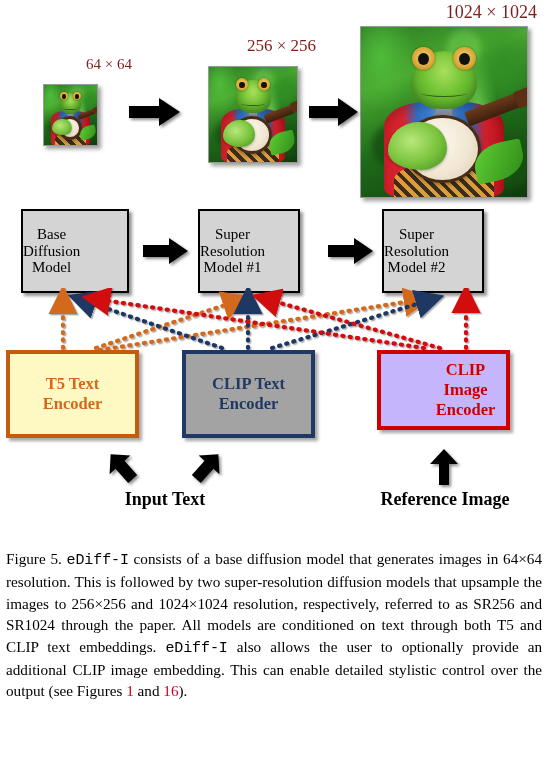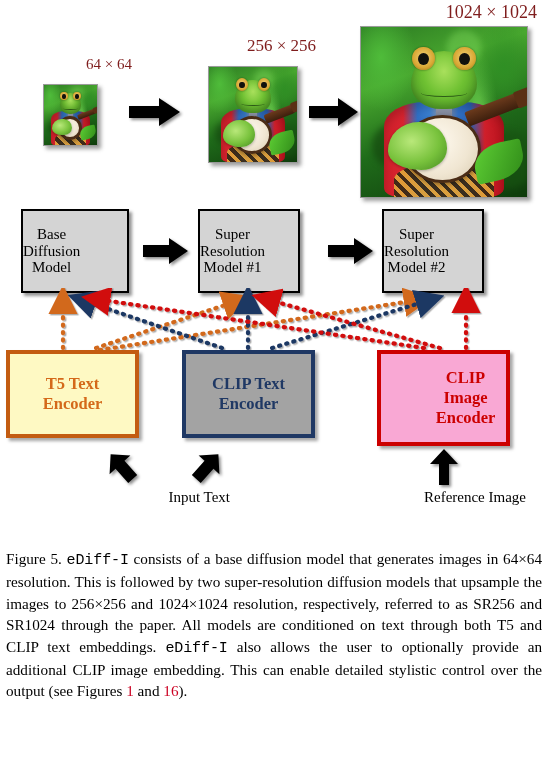--- a/index.html
+++ b/index.html
@@ -158,22 +158,22 @@
   .enc-box {
     position:absolute;
     display:flex; align-items:center; justify-content:center;
     text-align:center;
     font-family:"Liberation Serif", serif;
     font-weight:bold; font-size:16.5px; line-height:1.2;
     box-shadow: 3px 3px 3px rgba(0,0,0,.35);
   }
 
   .bottom-label {
-    position:absolute; text-align:right; white-space:nowrap;
-    font-family:"Liberation Serif", serif; font-size:15px; color:#000;
+    position:absolute; text-align:center; white-space:nowrap;
+    font-family:"Liberation Serif", serif; font-size:18px; color:#000;font-weight:bold;
   }
 
   
   #caption {
     position:absolute;
     left:6px; top:548px; width:536px;
     font-family:"Liberation Serif", serif;
     font-size:15.2px;
     line-height:21.4px;
     text-align: justify;
@@ -356,22 +356,22 @@
   </div>
 
   <div class="enc-box" style="left:182px; top:350px; width:133px; height:88px;
               background:#a3a3a3; border:4px solid #1f3864; color:#1f3864;">
     <div>
       <div>CLIP Text</div>
       <div>Encoder</div>
     </div>
   </div>
 
-  <div class="enc-box" style="left:377px; top:350px; width:133px; height:96px;
-              background:#f9a8d4; border:4px solid #cc0000; color:#cc0000;padding-left:44px;">
+  <div class="enc-box" style="left:377px; top:350px; width:133px; height:80px;
+              background:#c4b5fd; border:4px solid #cc0000; color:#cc0000;padding-left:44px;">
     <div>
       <div>CLIP Image</div>
       <div>Encoder</div>
     </div>
   </div>
 
   <div class="blk-arrow" style="left:107px; top:450px;">
     <svg width="30" height="34" viewBox="0 0 30 34">
       <g transform="rotate(-42 15 17)">
         <polygon points="9,33 9,14 1,14 15,0 29,14 21,14 21,33" fill="#000"></polygon>

